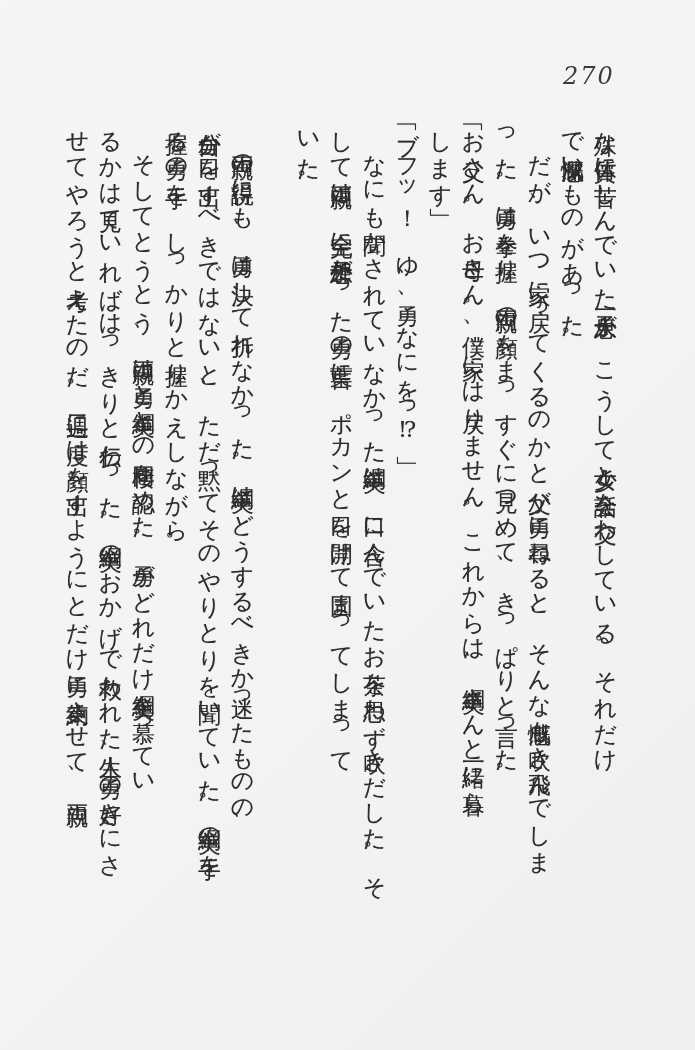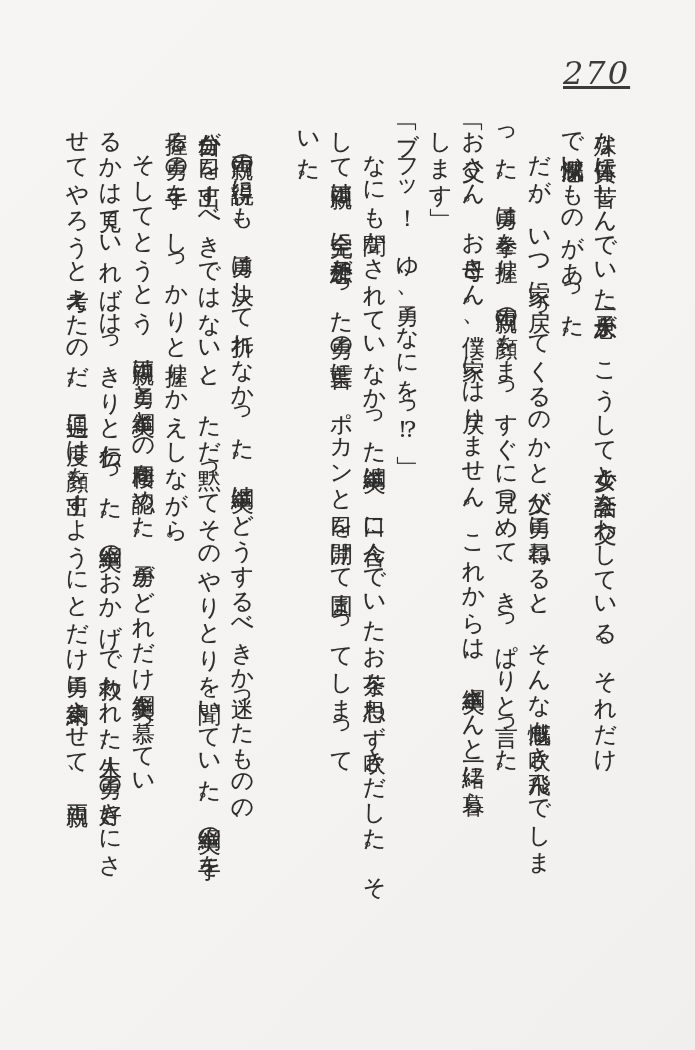--- a/index.html
+++ b/index.html
@@ -10,27 +10,26 @@
   .page {
     position: relative;
     width: 695px;
     height: 1050px;
     background: linear-gradient(135deg, #f6f5f3 0%, #f4f3f1 60%, #f0efed 100%);
     overflow: hidden;
     font-family: "DejaVu Serif", "Liberation Serif", serif;
   }
   .page-number {
     position: absolute;
-    top: 54px;
+    top: 62px;
     left: 563px;
     font-style: italic;
-    font-size: 32px;
+    font-size: 24px;
     letter-spacing: 2px;
     color: #3b3b3b;
-    text-decoration: underline;
   }
   .text-block {
     position: absolute;
     top: 116px;
     left: 61px;
     height: 874px;
     writing-mode: vertical-rl;
     text-orientation: mixed;
     font-size: 22.8px;
     color: #2c2c2c;

